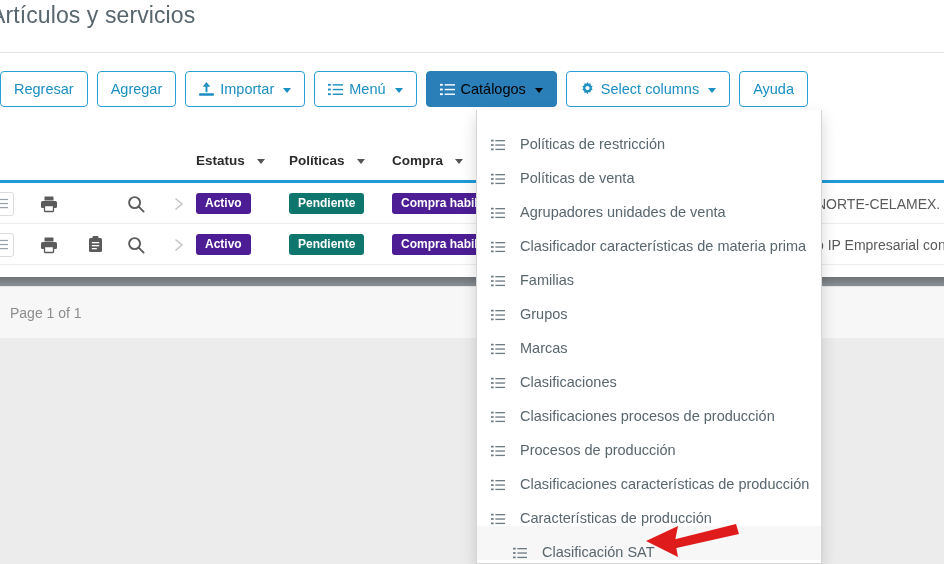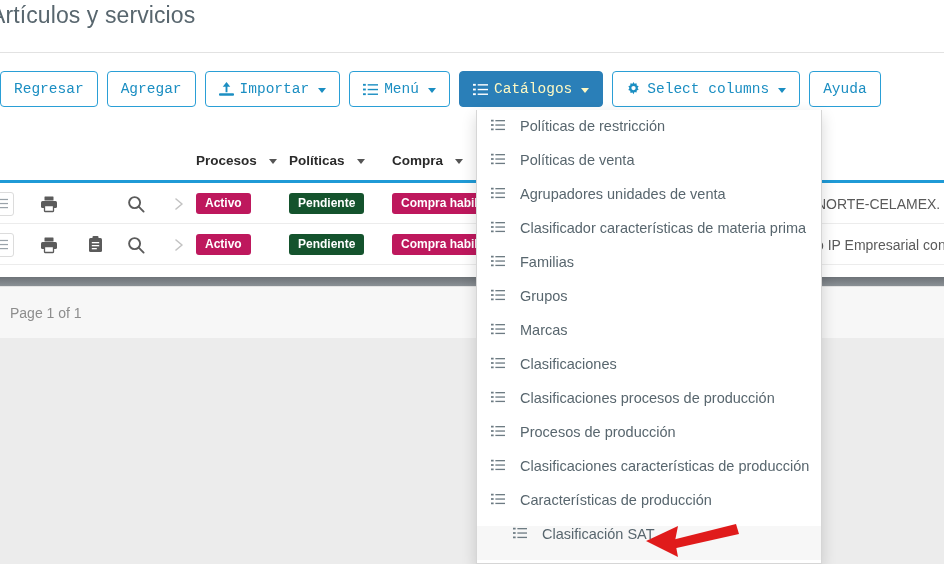--- a/index.html
+++ b/index.html
@@ -48,21 +48,20 @@
   }
 
   .toolbar {
     position: absolute;
     left: 6px; top: 18px;
     height: 36px;
     display: flex;
     align-items: center;
     gap: 9px;
     white-space: nowrap;
-    font-family: Liberation Mono, monospace;
   }
 
   .btn {
     display: inline-flex;
     align-items: center;
     gap: 6px;
     height: 36px;
     padding: 0 13px;
     border: 1px solid #2a9fd6;
     border-radius: 4px;
@@ -70,21 +69,21 @@
     color: #1b8ec2;
     font-size: 14.5px;
     line-height: 1;
     cursor: pointer;
     user-select: none;
   }
   .btn .lbl { position: relative; top: 0px; }
   .btn.primary {
     background: #2a7fb8;
     border-color: #2a7fb8;
-    color: #fef9c3;
+    color: #000000;
   }
   .caret {
     display: inline-block;
     width: 0; height: 0;
     border-left: 4.5px solid transparent;
     border-right: 4.5px solid transparent;
     border-top: 5px solid currentColor;
     margin-left: 3px;
     position: relative; top: 1px;
   }
@@ -126,22 +125,22 @@
   .badge {
     display: inline-block;
     padding: 4px 9px 5px;
     border-radius: 3px;
     color: #fff;
     font-size: 12px;
     font-weight: bold;
     line-height: 1;
     white-space: nowrap;
   }
-  .badge.green  { background: #be185d; }
-  .badge.orange { background: #14532d; }
+  .badge.green  { background: #4c1d95; }
+  .badge.orange { background: #0f766e; }
   .desc-cell {
     position: absolute;
     top: 0; height: 41px;
     display: flex; align-items: center;
     font-size: 14px;
     color: #5a5a5a;
     white-space: nowrap;
     overflow: hidden;
   }
   .row-icon-box {
@@ -193,21 +192,21 @@
     border: 1px solid #d6d6d6;
     border-top: none;
     box-shadow: 0 6px 14px rgba(0,0,0,.16);
     z-index: 50;
     padding-top: 8px;
   }
   .menu-item {
     position: relative;
     height: 34px;
     display: flex;
-    align-items: flex-start;
+    align-items: flex-end;
     padding-left: 14px;
     gap: 15px;
     font-size: 14.5px;
     color: #58666e;
     white-space: nowrap;
     cursor: pointer;
   }
   .menu-item.active { background: #f7f7f7; padding-left: 36px; }
   .menu-item .mi-ico { color: #6d7b83; display: flex; align-items: center; }
 
@@ -286,21 +285,21 @@
           <span class="caret"></span>
         </div>
         <div class="btn">
           <span class="lbl">Ayuda</span>
         </div>
       </div>
 
     <div class="table-wrap">
       <div class="thead" id="thead">
           <div class="th" style="left: 196px;">
-            <span>Procesos</span>
+            <span>Estatus</span>
             <span class="caret"></span>
           </div>
           <div class="th" style="left: 289px;">
             <span>Políticas</span>
             <span class="caret"></span>
           </div>
           <div class="th" style="left: 392px;">
             <span>Compra</span>
             <span class="caret"></span>
           </div>

